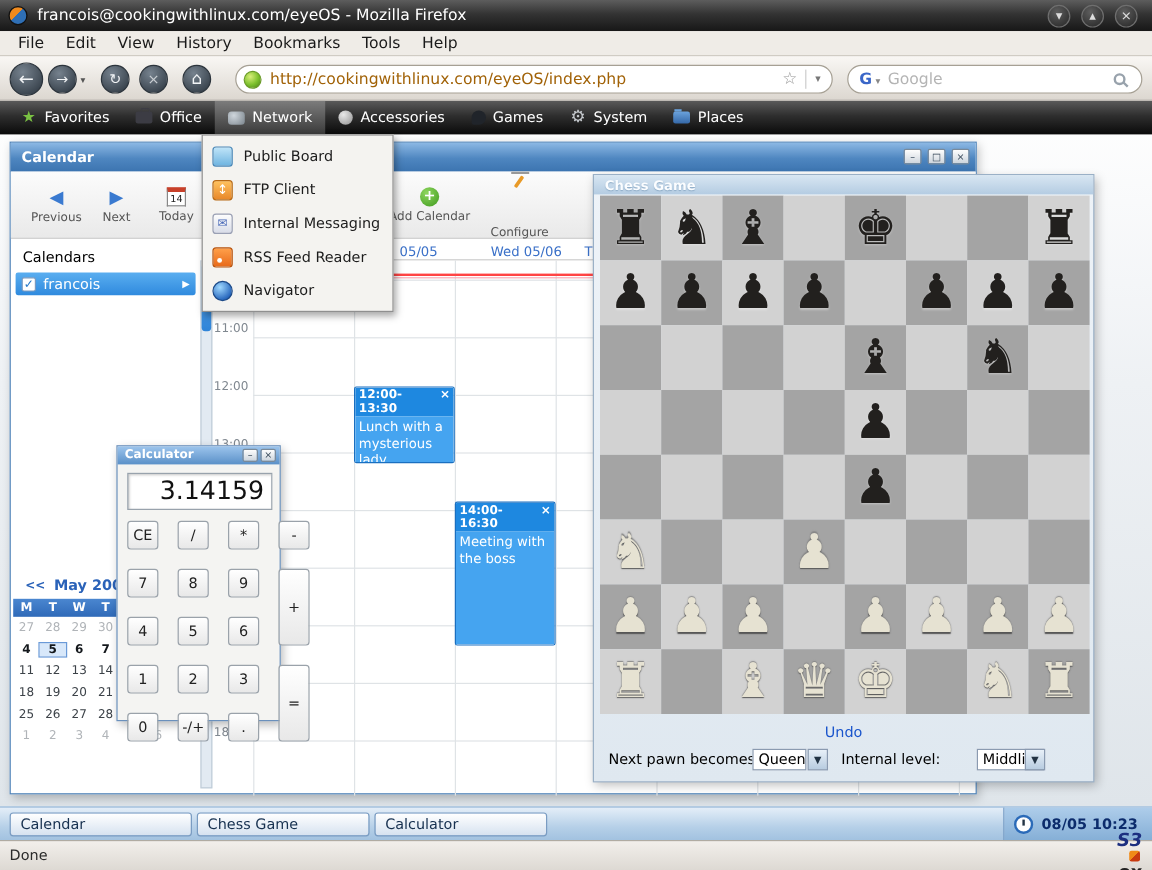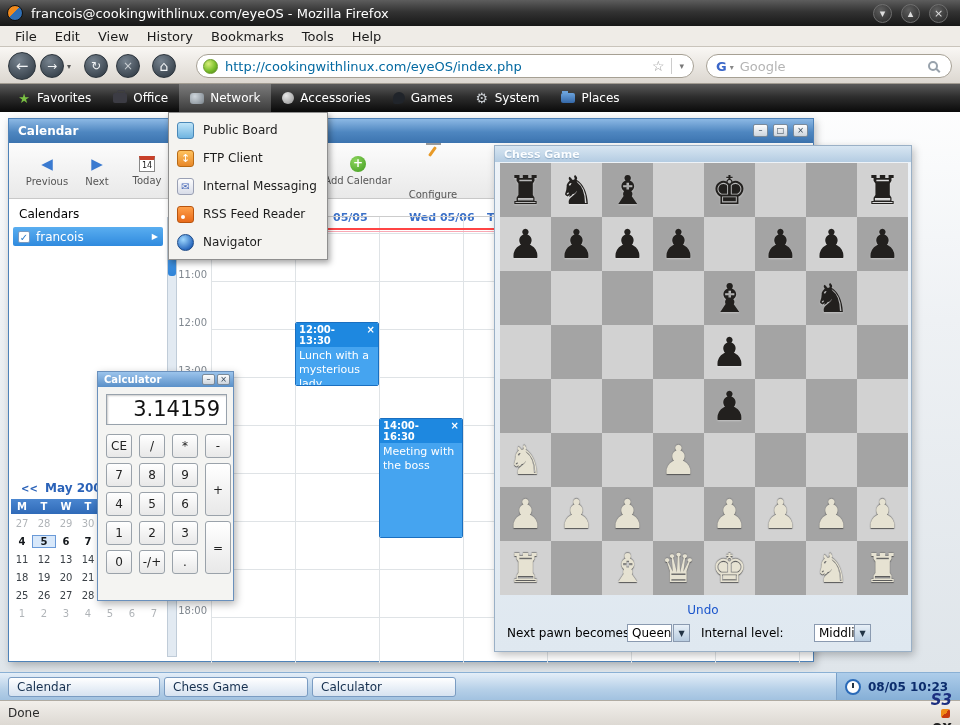--- a/index.html
+++ b/index.html
@@ -29,21 +29,21 @@
   .nb-back { left:8px; top:5px; width:28px; height:28px; line-height:26px; font-size:15px; }
   .nb-fwd { left:40px; }
   .nb-caret { position:absolute; left:67px; top:15px; font-size:8px; color:#555; }
   .nb-reload { left:84px; }
   .nb-stop { left:116px; color:#c9ced2; }
   .nb-home { left:152px; font-size:14px; }
   .urlbar { position:absolute; left:196px; top:7px; width:498px; height:24px; background:#fff;
     border:1px solid #a6a094; border-radius:12px; display:flex; align-items:center; }
   .url-favicon { width:15px; height:15px; border-radius:50%; margin:0 7px 0 6px;
     background:radial-gradient(circle at 35% 30%, #d8ee7a, #7cc02c 55%, #48801a); border:1px solid #6a9a28; }
-  .url-text { font-size:13px; color:#0369a1; flex:1; white-space:nowrap; overflow:hidden; }
+  .url-text { font-size:13px; color:#a16207; flex:1; white-space:nowrap; overflow:hidden; }
   .url-star { color:#999; font-size:14px; margin-right:7px; }
   .url-caret { color:#777; font-size:9px; margin-right:9px; border-left:1px solid #ccc; padding-left:7px; height:16px; line-height:16px; }
   .searchbar { position:absolute; left:706px; top:7px; width:246px; height:24px; background:#fff;
     border:1px solid #a6a094; border-radius:12px; display:flex; align-items:center; }
   .search-g { color:#3a66c8; font-weight:bold; font-size:13px; margin-left:9px; }
   .search-caret { font-size:8px; color:#888; margin:2px 6px 0 3px; }
   .search-placeholder { color:#b4b4b4; font-size:13px; flex:1; }
   .search-mag { width:10px; height:10px; border:2px solid #98a2ac; border-radius:50%; position:relative; margin-right:13px; }
   .search-mag::after { content:''; position:absolute; width:2px; height:5px; background:#98a2ac;
     transform:rotate(-45deg); right:-3px; bottom:-4px; }
@@ -97,21 +97,21 @@
   .tb-prev { left:14px; width:48px; } .tb-next { left:66px; width:44px; }
   .tb-today { left:116px; width:44px; } .tb-add { left:306px; width:86px; } .tb-conf { left:394px; width:60px;gap:44px; }
   .cal-arrow { color:#3a7ad0; font-size:15px; }
   .today-ic { width:16px; height:16px; background:#fff; border:1px solid #888; border-top:4px solid #c8402a;
     font-size:8px; color:#222; text-align:center; line-height:11px; }
   .addcal-ic { width:16px; height:16px; border-radius:50%; background:radial-gradient(circle at 35% 30%, #8ed65e, #3f9a1e);
     color:#fff; font-size:12px; line-height:15px; text-align:center; font-weight:bold; }
   .conf-ic { width:15px; height:16px; background:#fff; border:1px solid #999; position:relative; }
   .conf-ic::after { content:''; position:absolute; left:4px; top:2px; width:3px; height:11px;
     background:#e89a28; transform:rotate(35deg); border-radius:1px; }
-  .cal-dayhead { position:absolute; top:92px; font-size:11px; font-weight:bold; color:#3a70c8; }
+  .cal-dayhead { position:absolute; top:84px; font-size:11px; font-weight:normal; color:#3a70c8; }
   .cal-headline { position:absolute; top:97px; left:170px; width:628px; height:1px; background:#ccc; }
   .cal-side-label { position:absolute; left:10px; top:88px; font-size:12px; color:#000000; }
   .francois-row { position:absolute; left:4px; top:108px; width:150px; height:19px;
     background:linear-gradient(#5aaef0,#2f8ade); border-radius:2px; display:flex; align-items:center;
     color:#fff; font-size:12px; gap:6px; padding:0 5px; }
   .fr-check { width:12px; height:12px; background:#fff; border:1px solid #7a9ac0; border-radius:2px;
     color:#2a7ac8; font-size:10px; line-height:11px; text-align:center; font-weight:bold; }
   .fr-arrow { margin-left:auto; font-size:8px; }
   .cal-scroll { position:absolute; left:158px; top:98px; width:10px; height:440px; background:#e2eaf2; border:1px solid #c0ccd8; }
   .cal-thumb { position:absolute; left:0; top:2px; width:8px; height:56px;
@@ -143,21 +143,21 @@
   .calc-window { left:97px; top:287px; width:137px; height:230px; border:1px solid #6a90bc;
     background:#f4f4f2; z-index:30; box-shadow:2px 3px 8px rgba(0,0,0,.3); }
   .calc-title { height:15px; background:linear-gradient(#9cc4ec,#5a90c8); color:#fff; font-weight:bold;
     font-size:10px; display:flex; align-items:center; padding-left:6px; }
   .calc-wbtns { position:absolute; right:3px; top:2px; display:flex; gap:2px; }
   .calc-wbtns .wsq { width:13px; height:11px; line-height:9px; }
   .calc-display { position:absolute; left:8px; top:22px; width:121px; height:31px; background:#fff;
     border:1px solid #98a2ac; box-shadow:inset 1px 1px 2px #ccc; font-size:21px; color:#111;
     text-align:right; padding:2px 6px 0 0; }
   .calc-grid { position:absolute; left:8px; top:62px; display:grid; grid-template-columns:repeat(4,26px);
-    grid-auto-rows:24px; column-gap:7px; row-gap:5px; }
+    grid-auto-rows:24px; column-gap:7px; row-gap:5px;gap:16px; }
   .calc-btn { background:linear-gradient(#ffffff,#e8e8e8); border:1px solid #9aa2aa; border-radius:3px;
     font-size:12px; color:#222; display:flex; align-items:center; justify-content:center; }
 
   
   .chess-window { left:494px; top:61px; width:418px; height:507px; border:1px solid #9ab0c6;
     background:linear-gradient(#eef3f8,#dfe8f0); z-index:20; box-shadow:2px 3px 8px rgba(0,0,0,.25); }
   .chess-title { height:16px; background:linear-gradient(#d8e6f2,#b4cce2); color:#fbfdff;
     text-shadow:0 1px 1px #8aa8c4; font-weight:bold; font-size:11px; display:flex; align-items:center; padding-left:9px; }
   .chess-board { position:absolute; left:5px; top:17px; width:408px; height:432px; display:grid;
     grid-template-columns:repeat(8,51px); grid-auto-rows:54px; }

